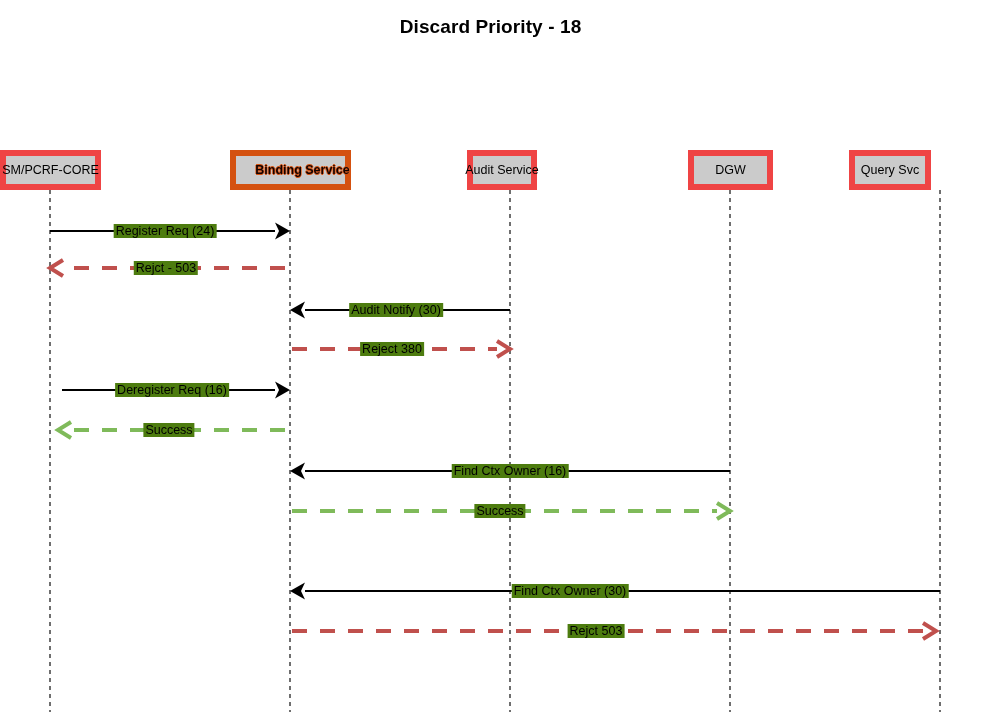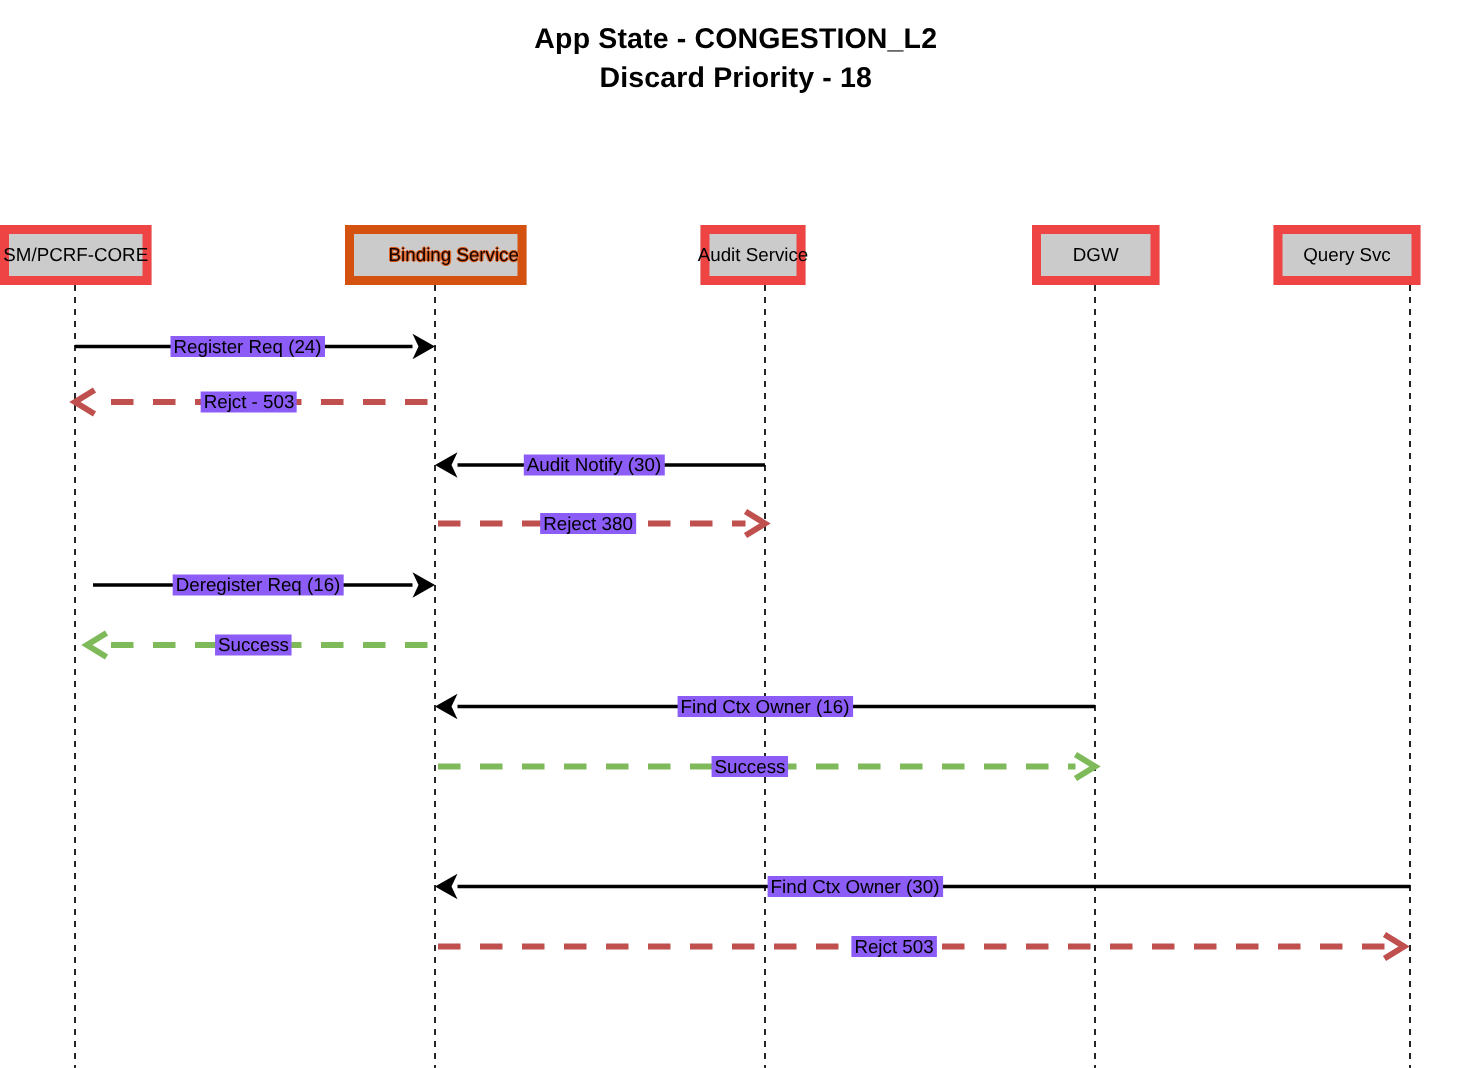--- a/index.html
+++ b/index.html
@@ -59,46 +59,45 @@
     font-size: 12.5px;
     color: #000000;
     white-space: nowrap;
     line-height: 14px;
   }
   .participant.highlight {
     border-color: #d4510f;
   }
   .participant.highlight .pname {
     color: #120300;
-    font-weight: normal;
+    font-weight: bold;
     text-shadow:
        0.8px 0 0 #e0662a,
       -0.8px 0 0 #e0662a,
        0 0.8px 0 #d4510f,
        0 -0.8px 0 #d4510f;
     padding-left: 24px;
   }
 
   
   .msg-label {
     position: absolute;
     transform: translate(-50%, -50%);
     font-size: 12.5px;
     color: #000000;
     white-space: nowrap;
-    background: #8b5cf6;
+    background: #4d7c0f;
     padding: 0 2px;
     line-height: 14px;
   }
 </style>
 </head>
 <body>
 
 <div id="title-block">
-  <div class="tline">App State - CONGESTION_L2</div>
   <div class="tline">Discard Priority - 18</div>
 </div>
 
 <div id="diagram">
   <svg id="diagram-svg" width="981" height="712" xmlns="http://www.w3.org/2000/svg">
       <line x1="50" x2="50" y1="190" y2="712" stroke="#222222" stroke-width="1.3" stroke-dasharray="4 4"></line>
       <line x1="290" x2="290" y1="190" y2="712" stroke="#222222" stroke-width="1.3" stroke-dasharray="4 4"></line>
       <line x1="510" x2="510" y1="190" y2="712" stroke="#222222" stroke-width="1.3" stroke-dasharray="4 4"></line>
       <line x1="730" x2="730" y1="190" y2="712" stroke="#222222" stroke-width="1.3" stroke-dasharray="4 4"></line>
       <line x1="940" x2="940" y1="190" y2="712" stroke="#222222" stroke-width="1.3" stroke-dasharray="4 4"></line>
@@ -151,21 +150,21 @@
     </div>
     <div class="participant highlight" style="left: 230px; top: 150px; width: 121px;">
       <span class="pname">Binding Service</span>
     </div>
     <div class="participant" style="left: 467px; top: 150px; width: 70px;">
       <span class="pname">Audit Service</span>
     </div>
     <div class="participant" style="left: 688px; top: 150px; width: 85px;">
       <span class="pname">DGW</span>
     </div>
-    <div class="participant" style="left: 849px; top: 150px; width: 98px;">
+    <div class="participant" style="left: 849px; top: 150px; width: 82px;">
       <span class="pname">Query Svc</span>
     </div>
   </div>
 
 <div id="labels-layer">
     <div class="msg-label" style="left: 165px; top: 231px;">Register Req (24)</div>
     <div class="msg-label" style="left: 166px; top: 268px;">Rejct - 503</div>
     <div class="msg-label" style="left: 396px; top: 310px;">Audit Notify (30)</div>
     <div class="msg-label" style="left: 392px; top: 349px;">Reject 380</div>
     <div class="msg-label" style="left: 172px; top: 390px;">Deregister Req (16)</div>

